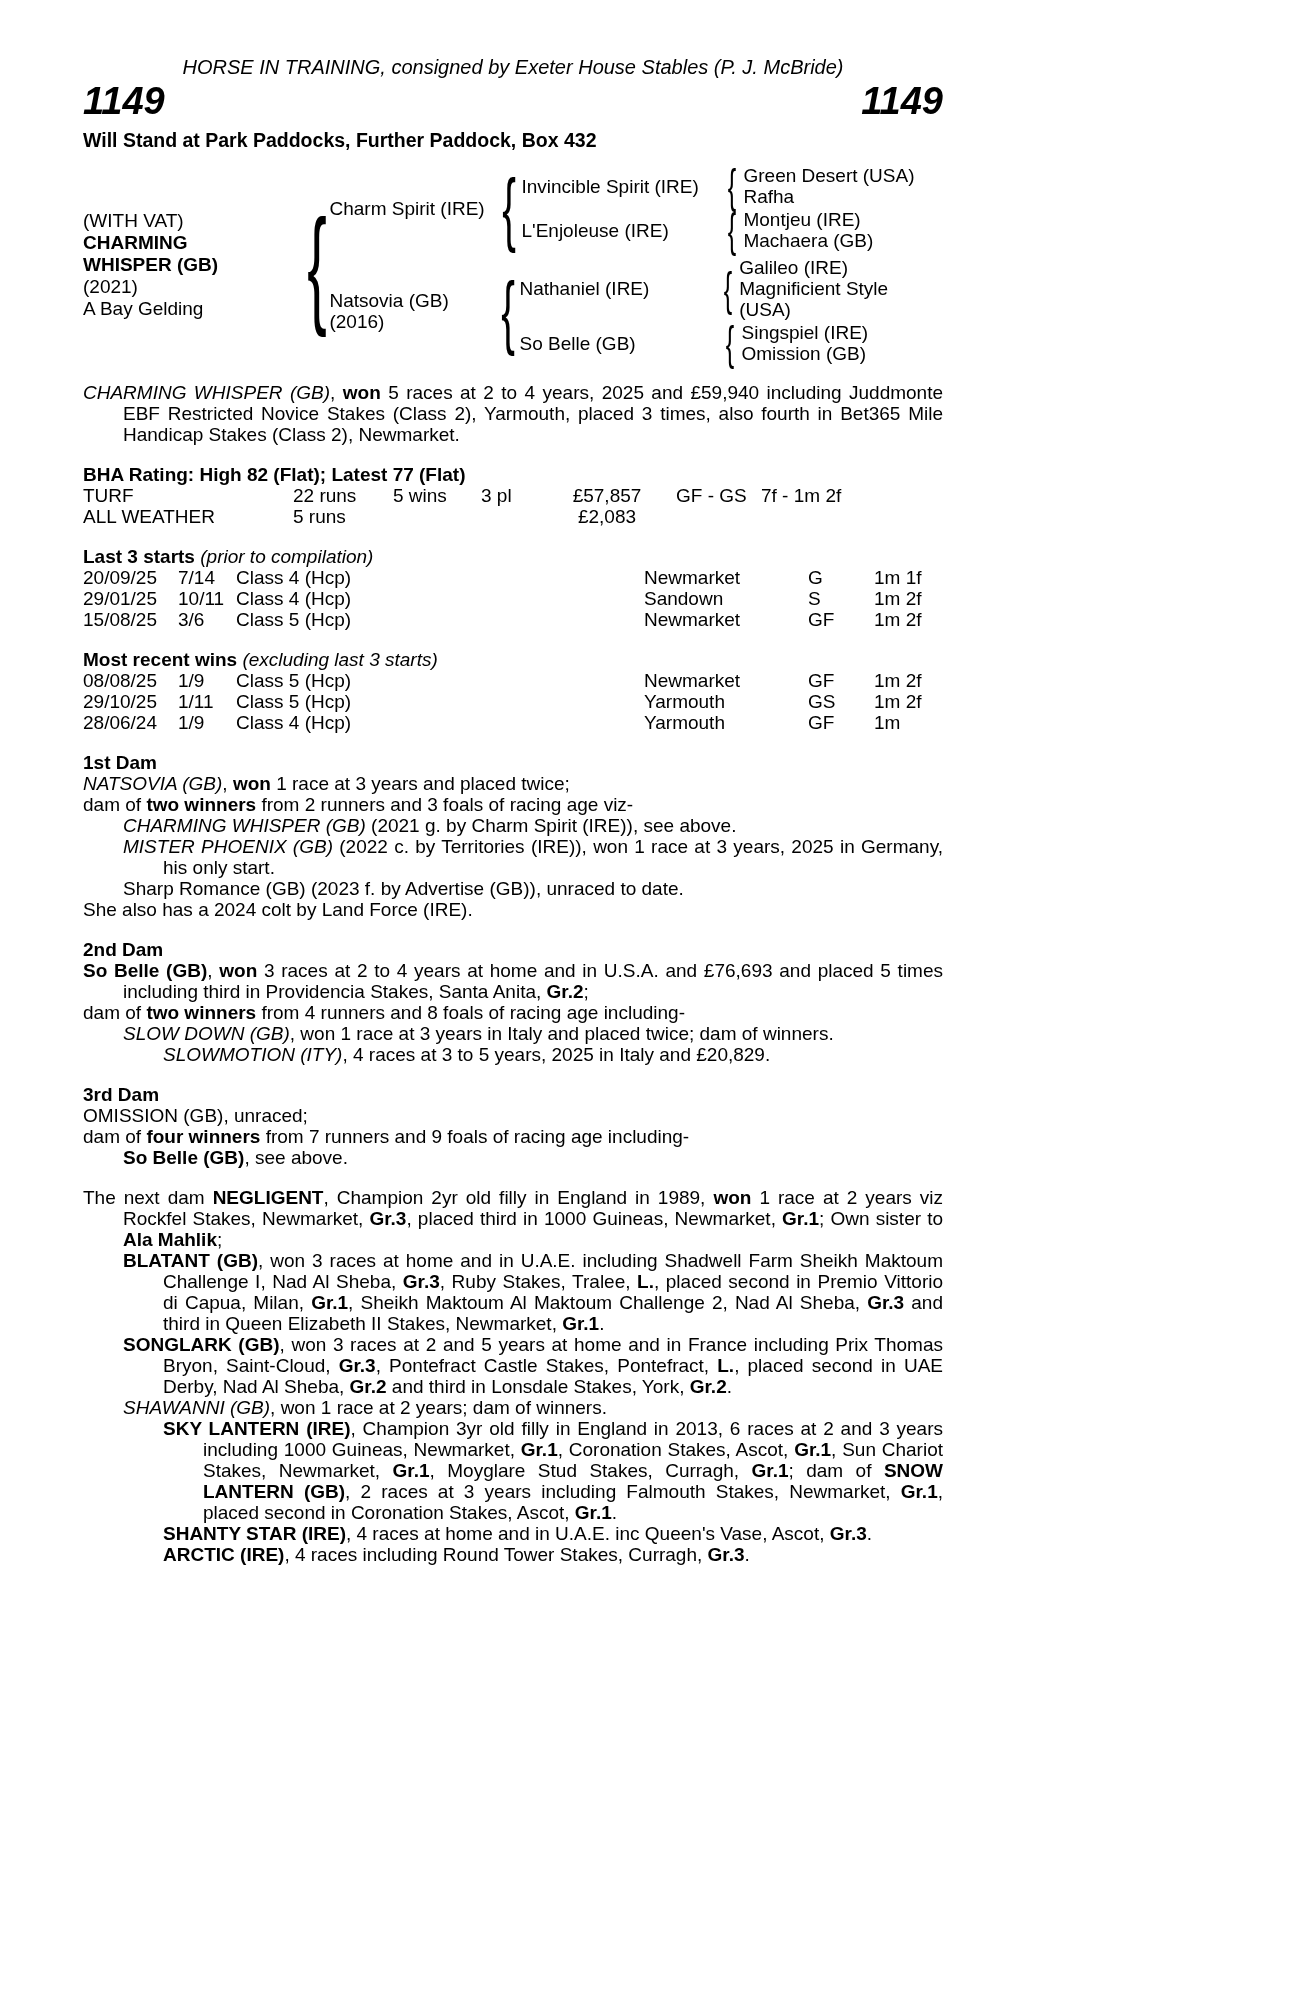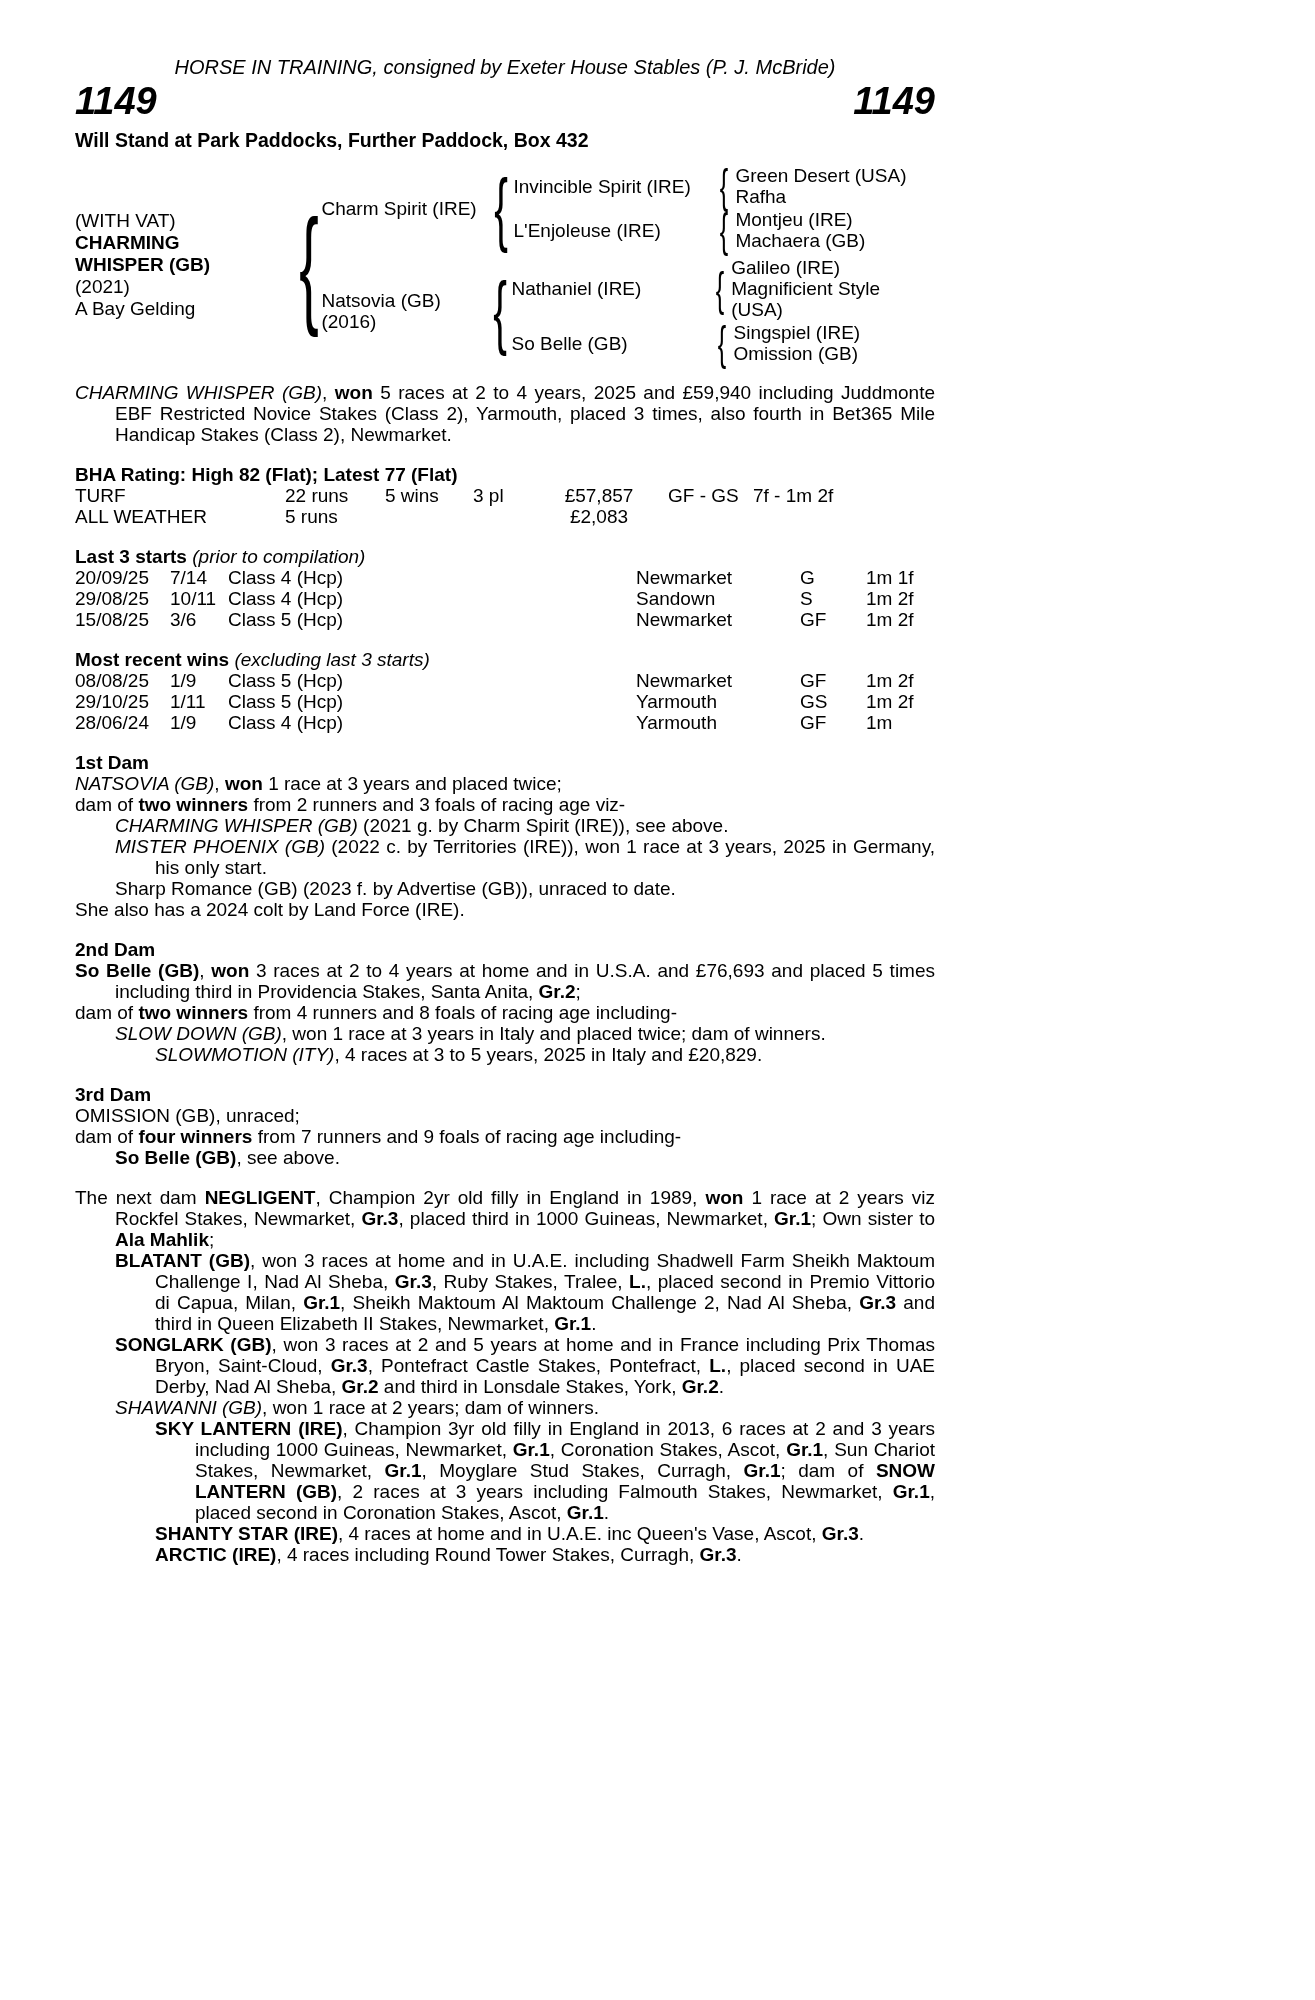--- a/index.html
+++ b/index.html
@@ -6,21 +6,21 @@
   html,body { background:#ffffff; }
   .page {
     position:relative;
     width:1315px; height:2000px;
     background:#ffffff; color:#000;
     font-family:"Liberation Sans", sans-serif;
     font-size:19px; line-height:21px;
     padding:56px 0 0 75px;
     overflow:hidden;
   }
-  .content { width:860px; }
+  .content { width:860px;margin-left:8px; }
   .b { font-weight:700; }
   .i { font-style:italic; }
 
   .consignor { text-align:center; font-style:italic; font-size:20px; line-height:23px; }
   .lot-row { display:flex; justify-content:space-between; align-items:baseline;
              font-weight:700; font-size:38px; line-height:42px; margin-top:1px;font-style:italic; }
   .stand { font-weight:700; font-size:19.5px; margin-top:8px; }
 
   
   .pedigree { display:flex; align-items:center; margin:14px 0 18px; }
@@ -177,21 +177,21 @@
       <div class="form-row">
         <span>20/09/25</span>
         <span class="pos">7/14</span>
           <span></span>
         <span>Class 4 (Hcp)</span>
         <span>Newmarket</span>
         <span>G</span>
         <span>1m 1f</span>
       </div>
       <div class="form-row">
-        <span>29/08/25</span>
+        <span>29/01/25</span>
         <span class="pos">10/11</span>
           <span></span>
         <span>Class 4 (Hcp)</span>
         <span>Sandown</span>
         <span>S</span>
         <span>1m 2f</span>
       </div>
       <div class="form-row">
         <span>15/08/25</span>
         <span class="pos">3/6</span>

